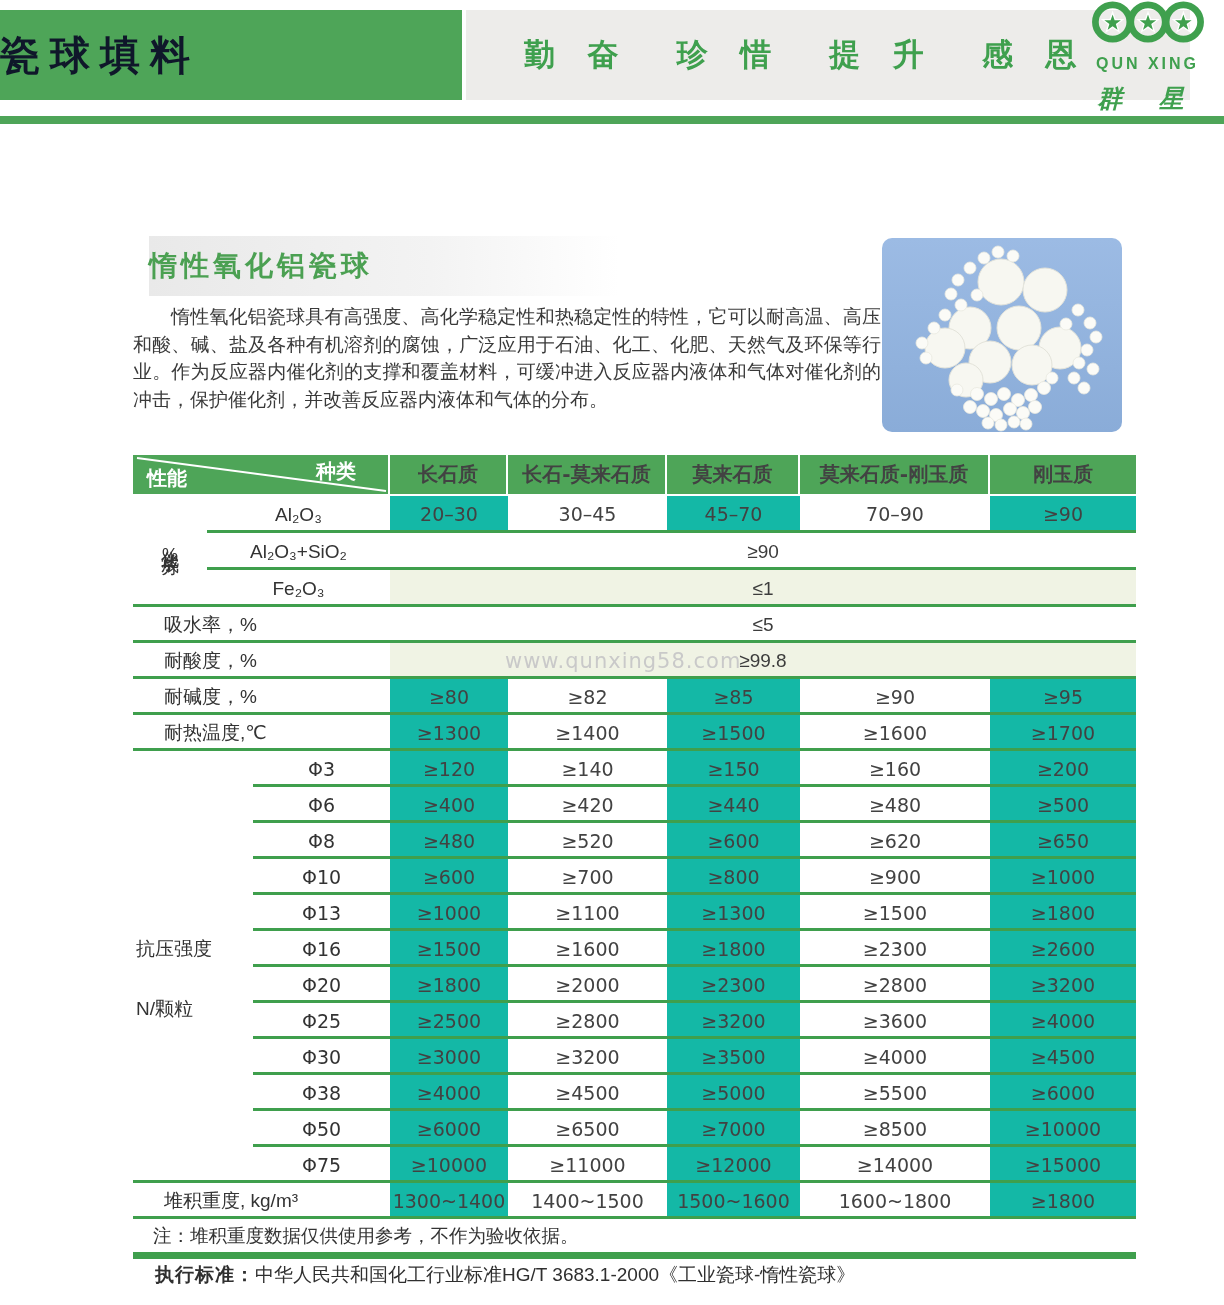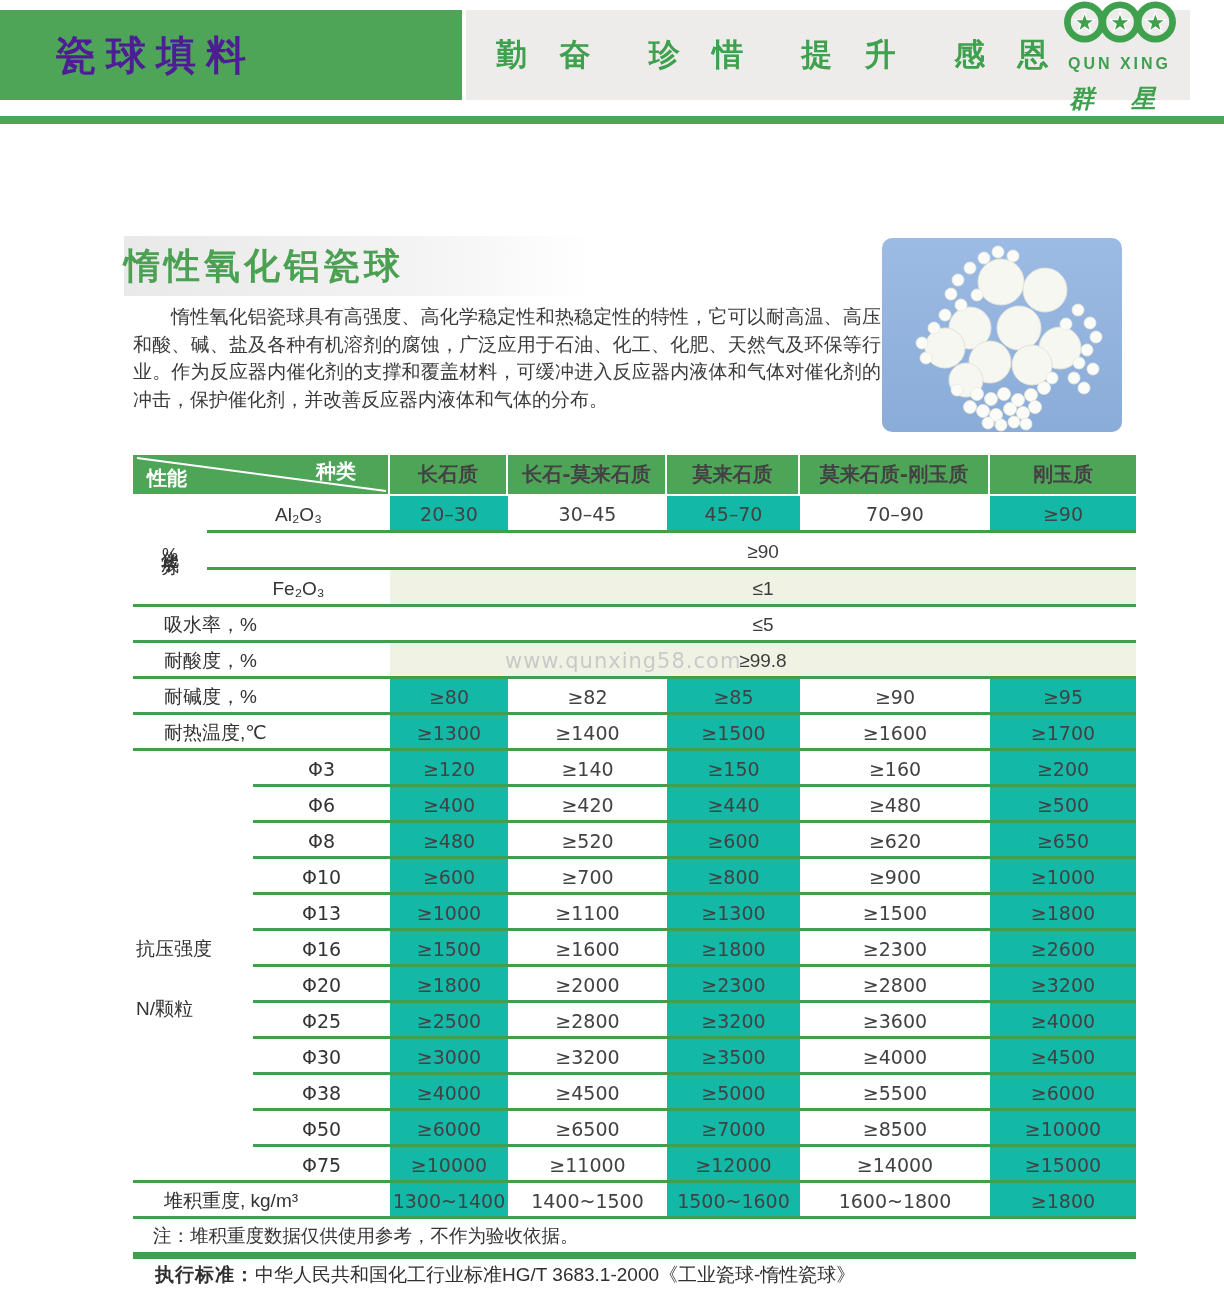--- a/index.html
+++ b/index.html
@@ -2,35 +2,35 @@
 <html><head>
 <meta charset="utf-8">
 <style>
   html,body{margin:0;padding:0;background:#fff;}
   body{font-family:"Liberation Sans","DejaVu Sans",sans-serif;color:#3c3c3c;}
   .page{position:relative;width:1224px;height:1305px;background:#fff;overflow:hidden;}
 
   
   .band-green{position:absolute;left:0;top:10px;width:462px;height:90px;background:#4ea558;
     display:flex;align-items:center;}
-  .band-green .ttl{color:#4c1d95;font-size:40px;font-weight:bold;letter-spacing:10px;padding-left:56px;}
+  .band-green .ttl{color:#0f172a;font-size:40px;font-weight:bold;letter-spacing:10px;}
   .band-gray{position:absolute;left:466px;top:10px;width:724px;height:90px;background:#edecea;
     display:flex;align-items:center;}
-  .slogan{display:flex;gap:46px;padding-left:30px;color:#3fa04e;font-size:31px;font-weight:bold;}
+  .slogan{display:flex;gap:46px;padding-left:58px;color:#3fa04e;font-size:31px;font-weight:bold;}
   .slogan span{letter-spacing:12px;white-space:nowrap;}
   .logo{margin-left:auto;margin-right:26px;display:flex;flex-direction:column;align-items:center;line-height:1;gap:10px;}
   .logo .en{color:#3fa04e;font-size:16px;font-weight:bold;letter-spacing:3px;margin-top:2px;}
   .logo .cn{color:#3fa04e;font-size:25px;font-weight:bold;letter-spacing:14px;margin-top:4px;
     font-family:"DejaVu Serif","Liberation Serif",serif;font-style:italic;}
   .rule{position:absolute;left:0;top:116px;width:1224px;height:8px;background:#4ea558;}
 
   
-  .sec-title{position:absolute;left:124px;top:236px;width:470px;height:60px;
+  .sec-title{position:absolute;left:149px;top:236px;width:470px;height:60px;
     background:linear-gradient(to right,#e9e9e9,#f3f3f3 60%,#ffffff);
-    color:#4ba052;font-size:36px;font-weight:bold;letter-spacing:4px;line-height:60px;margin:0;}
+    color:#4ba052;font-size:28px;font-weight:bold;letter-spacing:4px;line-height:60px;margin:0;}
   .desc{position:absolute;left:133px;top:303px;width:748px;margin:0;font-size:19px;line-height:27.5px;
     text-indent:2em;text-align:justify;color:#3a3a3a;}
   .photo{position:absolute;left:882px;top:238px;width:240px;height:194px;}
 
   
   .tbl{position:absolute;left:133px;top:455px;width:1003px;font-size:19px;}
   .row{display:flex;position:relative;box-sizing:border-box;}
   .row::after{content:"";position:absolute;bottom:0;right:0;height:3px;background:#3f9f4d;display:none;}
   .sep-full::after{display:block;left:0;}
   .sep-chem::after{display:block;left:74px;}
@@ -202,20 +202,21 @@
       <div class="vlabel">化学成分%</div>
       <div class="row crow sep-chem">
         <div class="sublab">Al₂O₃</div>
         <div class="v c1 alt">20–30</div>
         <div class="v c2">30–45</div>
         <div class="v c3 alt">45–70</div>
         <div class="v c4">70–90</div>
         <div class="v c5 alt">≥90</div>
       </div>
       <div class="row crow sep-chem">
+        <div class="sublab">Al₂O₃+SiO₂</div>
         <div class="merged">≥90</div>
       </div>
       <div class="row crow sep-full">
         <div class="sublab">Fe₂O₃</div>
         <div class="merged tintful">≤1</div>
       </div>
     </div>
 
     <div class="row mrow sep-full">
       <div class="lab">吸水率，%</div>

